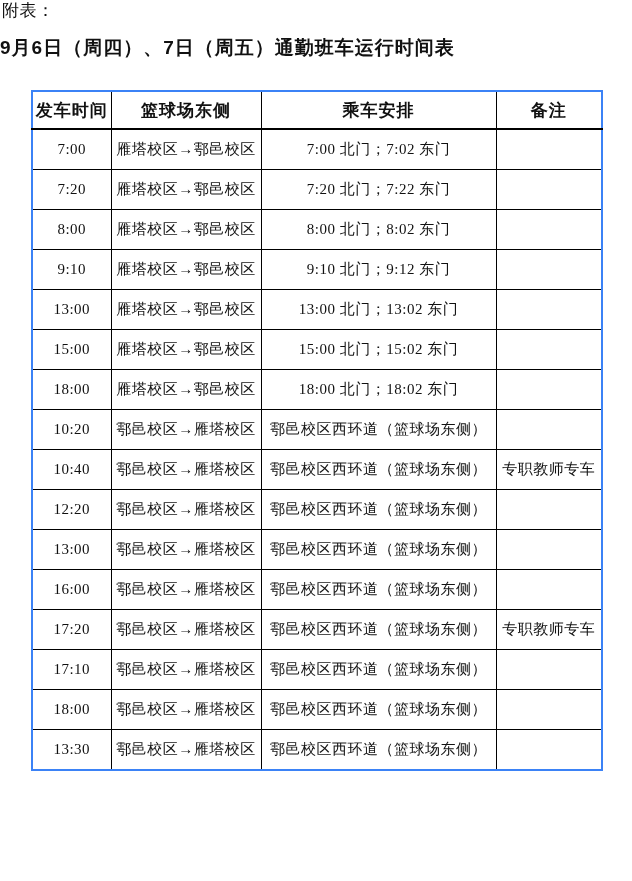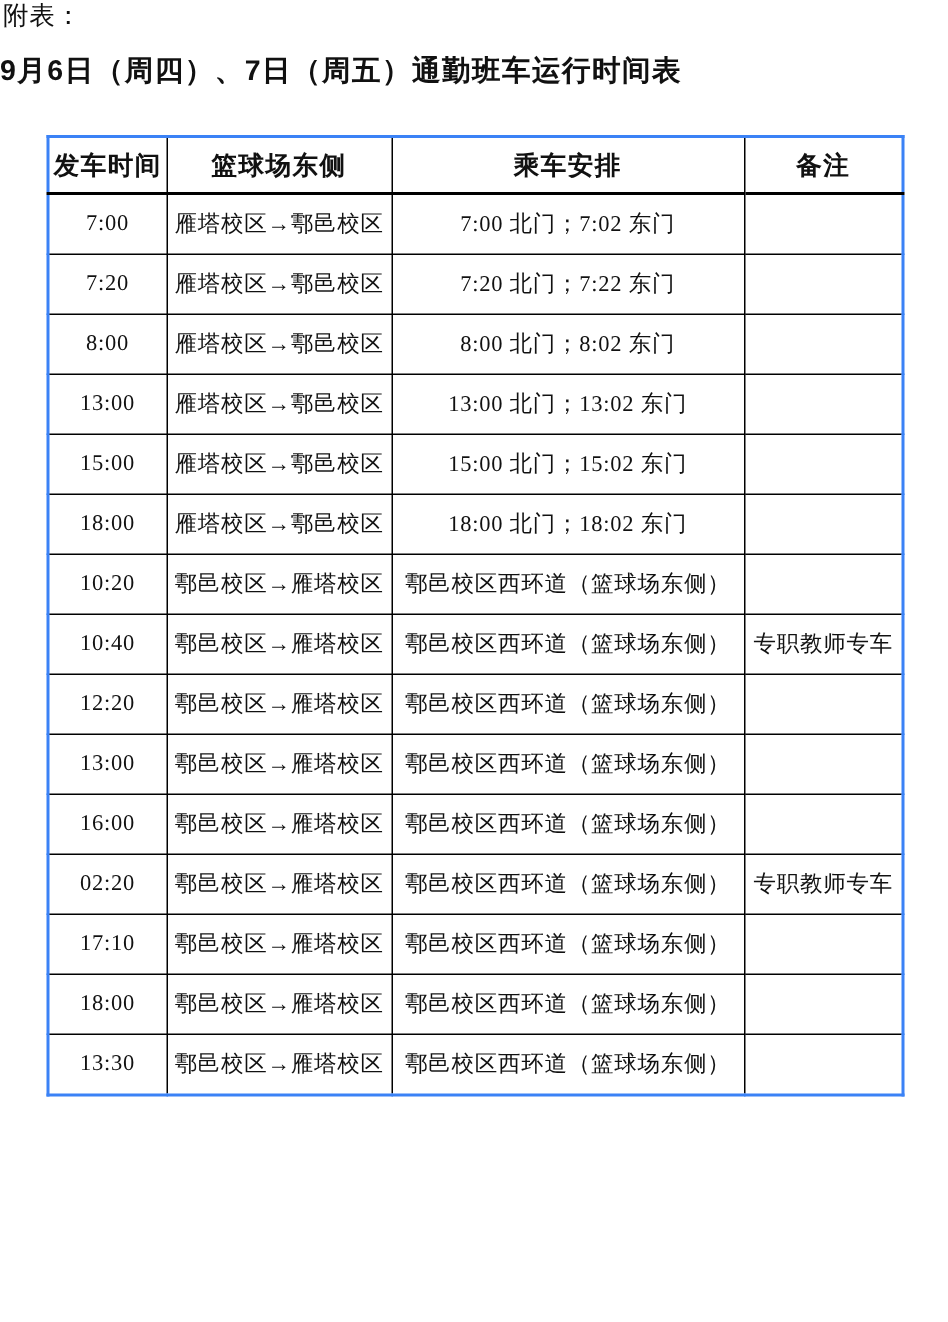--- a/index.html
+++ b/index.html
@@ -101,20 +101,26 @@
           <td>7:20 北门；7:22 东门</td>
           <td></td>
         </tr>
         <tr>
           <td>8:00</td>
           <td>雁塔校区→鄠邑校区</td>
           <td>8:00 北门；8:02 东门</td>
           <td></td>
         </tr>
         <tr>
+          <td>9:10</td>
+          <td>雁塔校区→鄠邑校区</td>
+          <td>9:10 北门；9:12 东门</td>
+          <td></td>
+        </tr>
+        <tr>
           <td>13:00</td>
           <td>雁塔校区→鄠邑校区</td>
           <td>13:00 北门；13:02 东门</td>
           <td></td>
         </tr>
         <tr>
           <td>15:00</td>
           <td>雁塔校区→鄠邑校区</td>
           <td>15:00 北门；15:02 东门</td>
           <td></td>
@@ -149,21 +155,21 @@
           <td>鄠邑校区西环道（篮球场东侧）</td>
           <td></td>
         </tr>
         <tr>
           <td>16:00</td>
           <td>鄠邑校区→雁塔校区</td>
           <td>鄠邑校区西环道（篮球场东侧）</td>
           <td></td>
         </tr>
         <tr>
-          <td>02:20</td>
+          <td>17:20</td>
           <td>鄠邑校区→雁塔校区</td>
           <td>鄠邑校区西环道（篮球场东侧）</td>
           <td>专职教师专车</td>
         </tr>
         <tr>
           <td>17:10</td>
           <td>鄠邑校区→雁塔校区</td>
           <td>鄠邑校区西环道（篮球场东侧）</td>
           <td></td>
         </tr>

